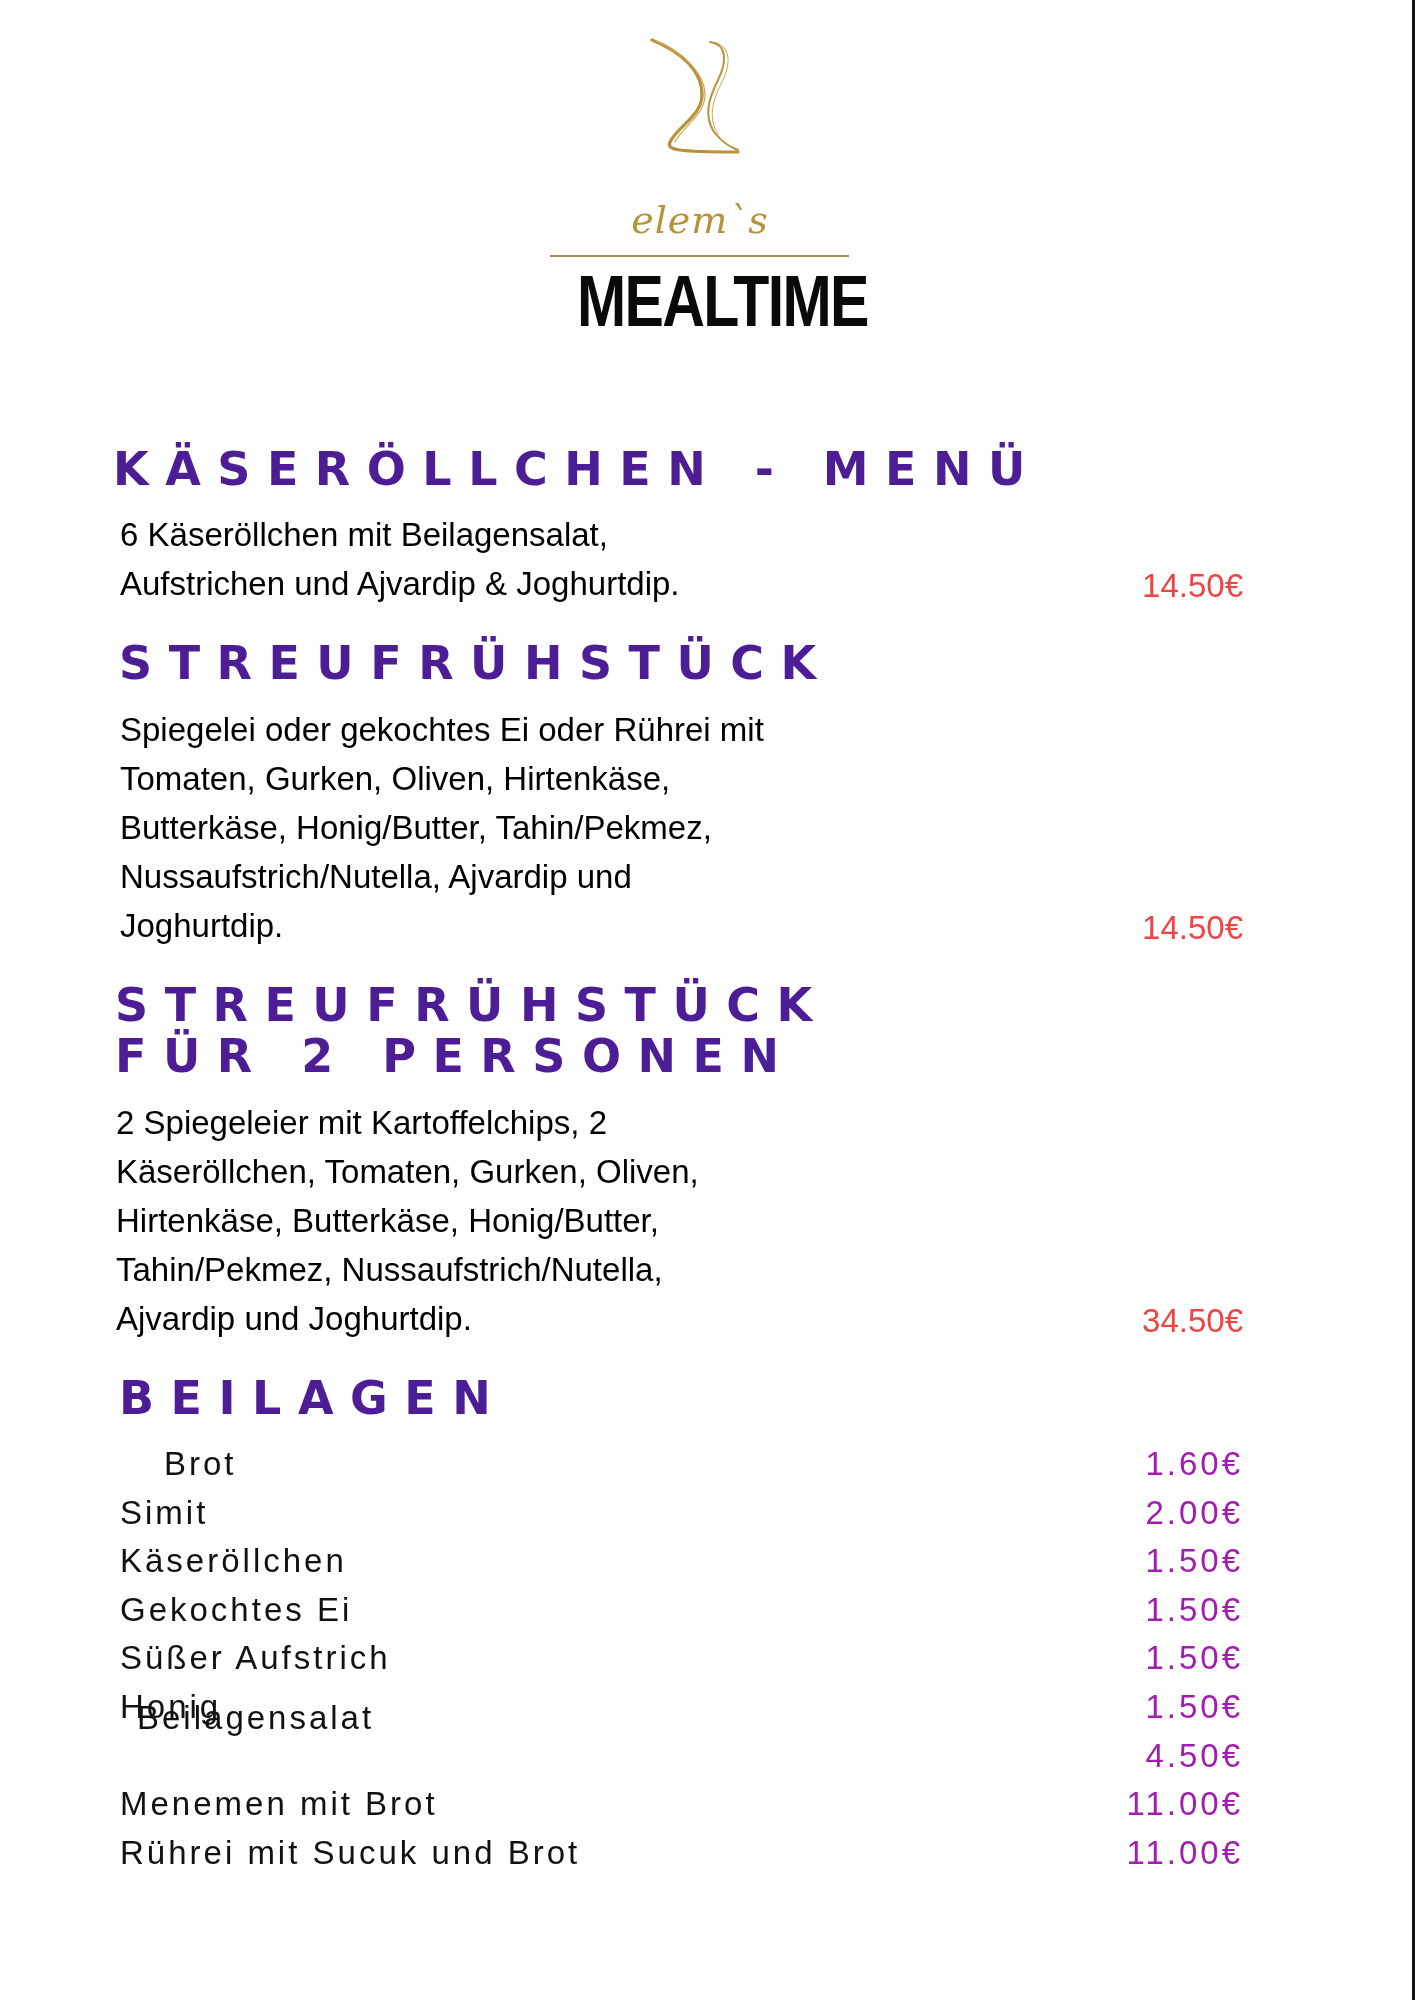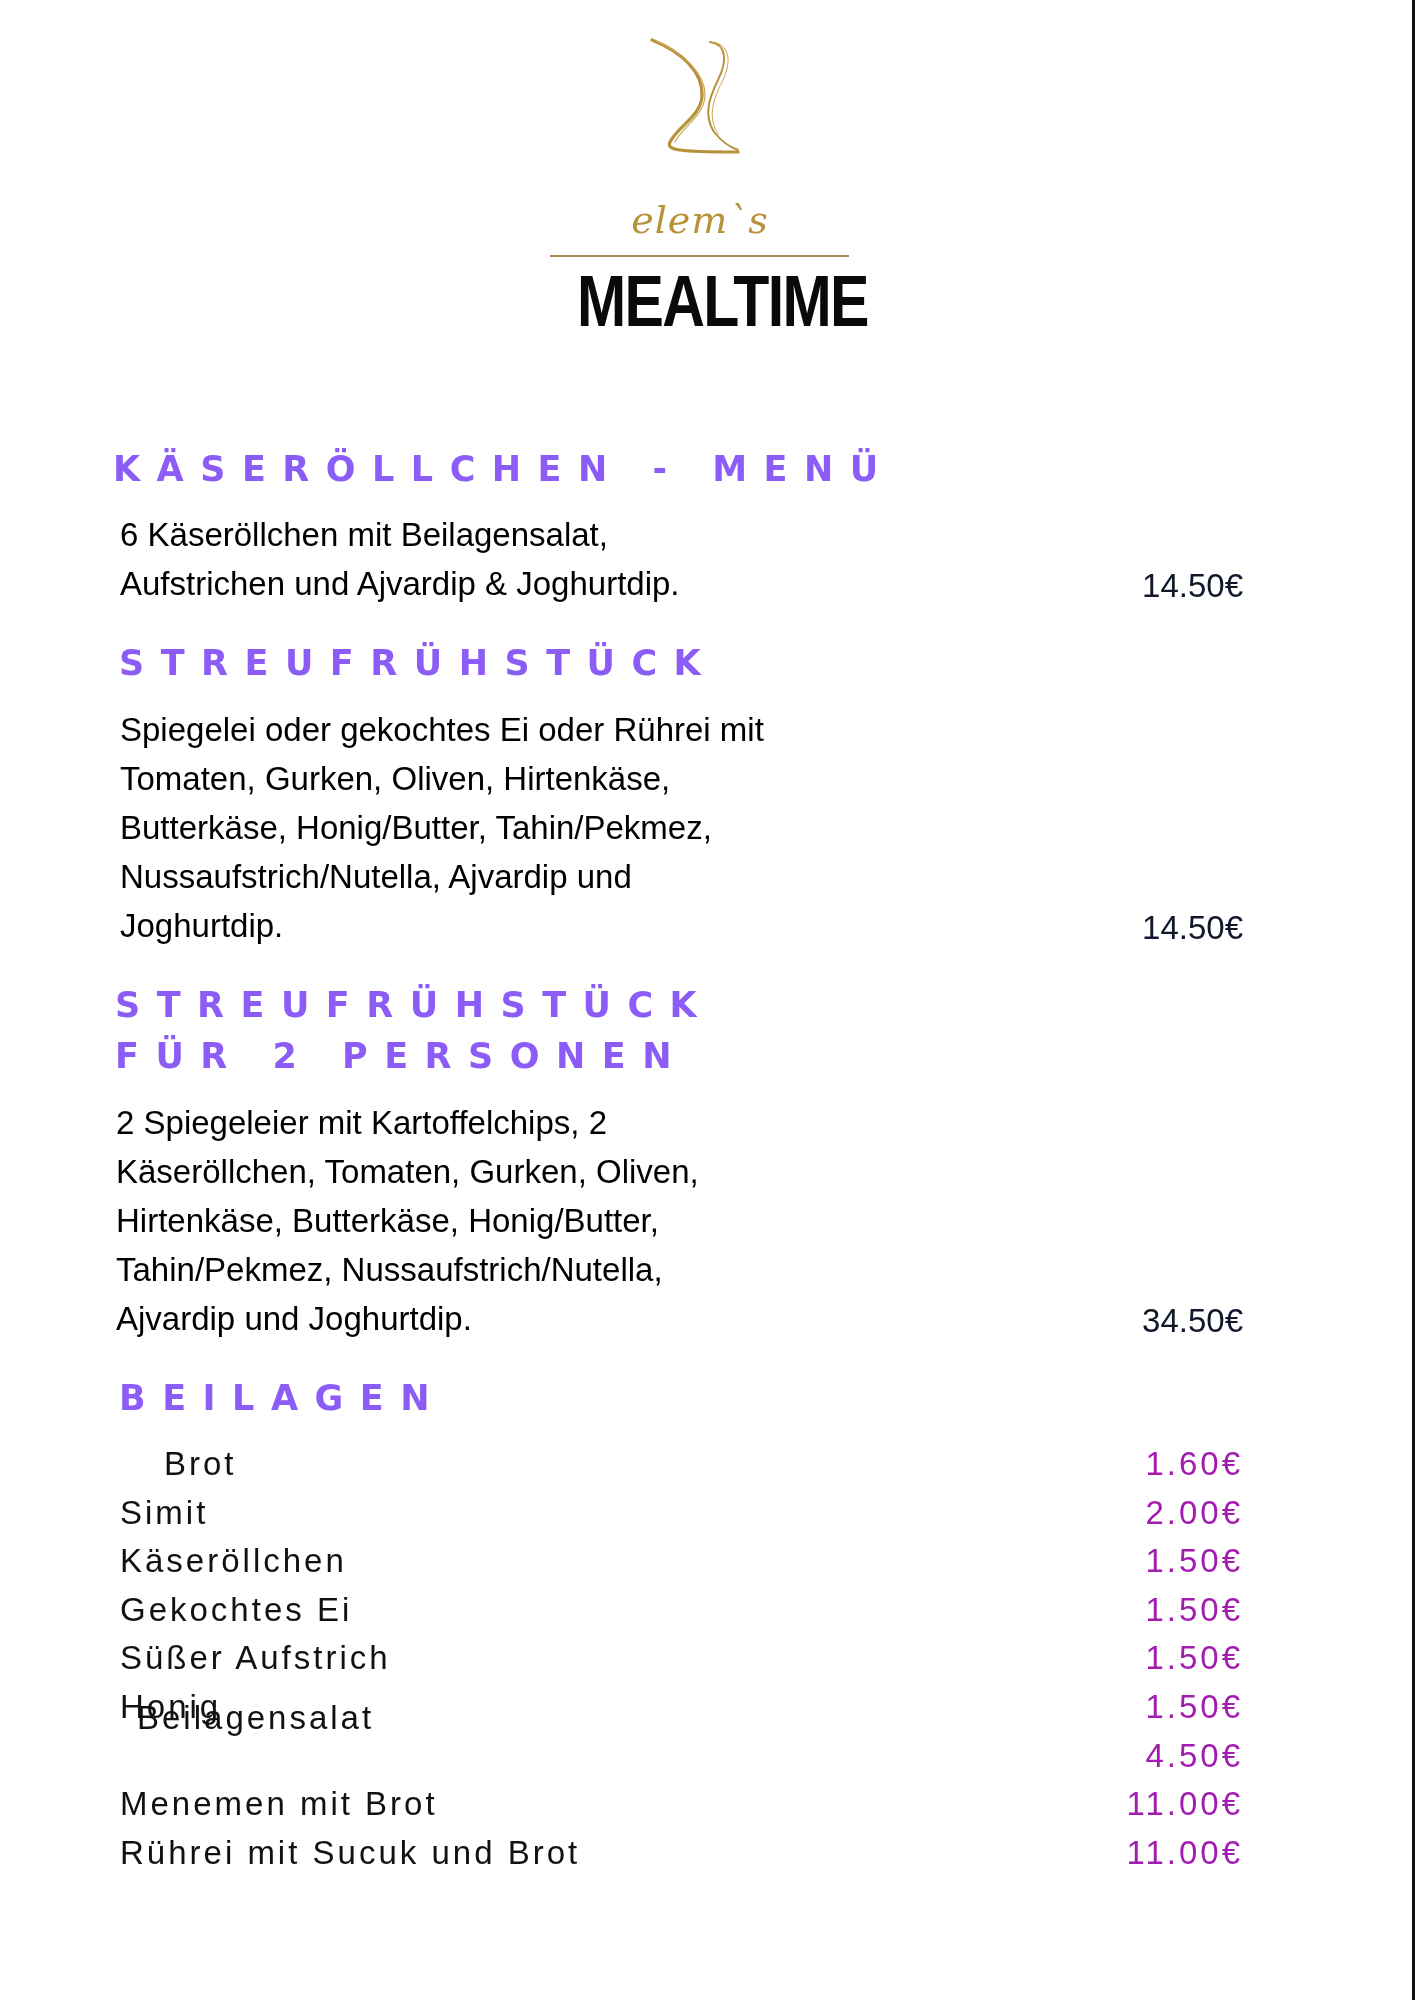--- a/index.html
+++ b/index.html
@@ -66,41 +66,41 @@
       color: #0a0a0a;
       letter-spacing: -2px;
       transform: scaleX(0.82);
       transform-origin: center;
     }
     
     .heading {
       position: absolute;
       font-family: "DejaVu Sans", sans-serif;
       font-weight: bold;
-      font-size: 35px;
+      font-size: 46px;
       line-height: 66px;
       letter-spacing: 16.5px;
-      color: #8b5cf6;
+      color: #4c1d95;
       white-space: nowrap;
     }
     .desc-line {
       position: absolute;
       font-family: Liberation Sans, sans-serif;
       font-size: 33px;
       line-height: 49px;
       color: #000000;
       white-space: nowrap;
     }
     .price {
       position: absolute;
       right: 172px;
       font-family: "Liberation Sans", sans-serif;
       font-size: 33px;
       line-height: 49px;
-      color: #0f172a;
+      color: #ef4444;
       text-align: right;
       white-space: nowrap;
     }
     .side-item {
       position: absolute;
       left: 120px;
       font-family: "Liberation Sans", sans-serif;
       font-size: 33px;
       line-height: 48.6px;
       letter-spacing: 3px;

